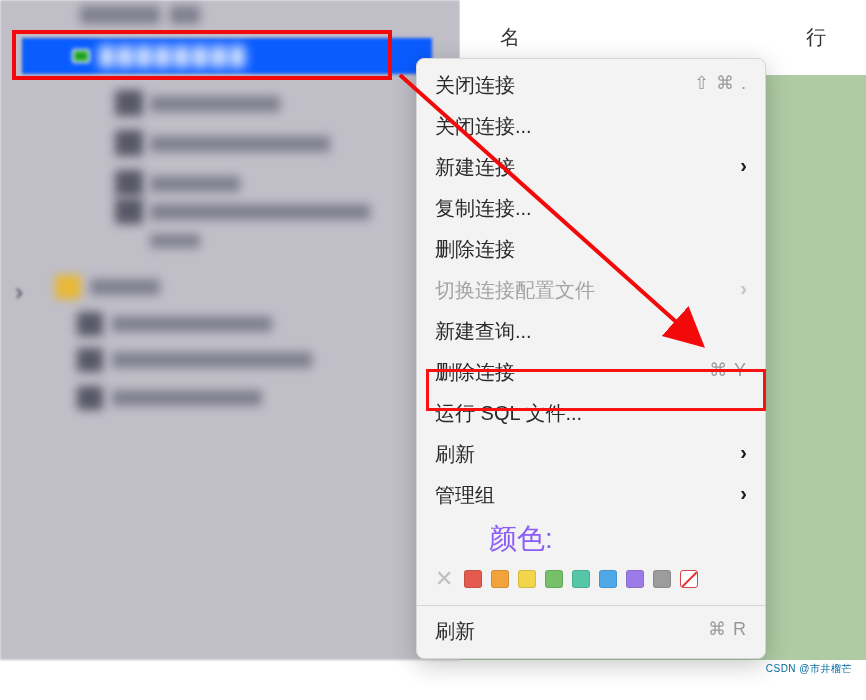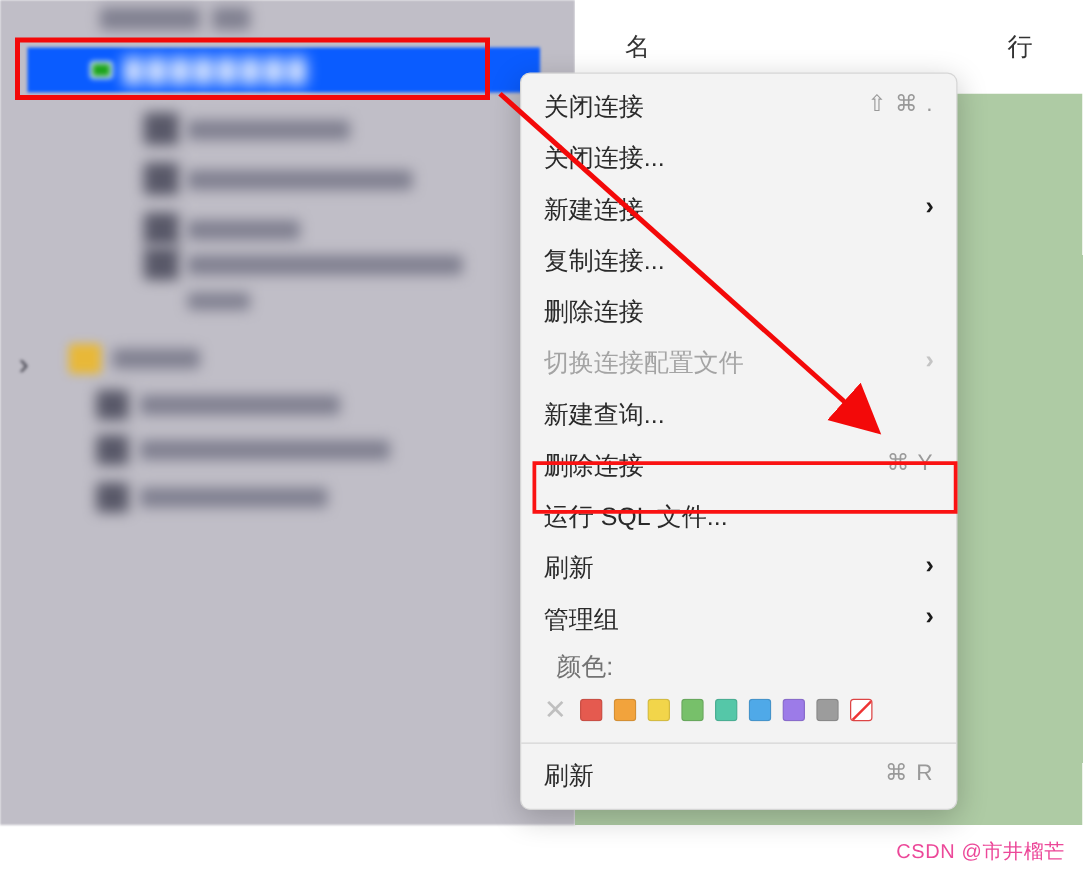--- a/index.html
+++ b/index.html
@@ -166,37 +166,38 @@
     .swatch-slash::after{
       content:"";
       position:absolute;
       left:-4px; top:7px;
       width: 26px; height:2px;
       background:#e33;
       transform: rotate(-45deg);
     }
     .color-label {
       padding: 4px 18px 2px 28px;
-      font-size: 20px;
-      color: #737373;
+      font-size: 28px;
+      color: #8b5cf6;
+      margin-left: 44px;
     }
     .expand-caret {
       position: absolute;
       left: 15px;
       top: 278px;
       color: #3e3e48;
       font-size: 24px;
       filter: blur(1px);
     }
     .watermark {
       position: absolute;
-      bottom: 8px;
+      bottom: 24px;
       right: 14px;
-      font-size: 16px;
-      color: #ec4899;
+      font-size: 10px;
+      color: #0369a1;
       letter-spacing: 0.5px;
       z-index: 50;
     }
   </style>
 </head>
 <body>
 
 <div class="bg">
   <div class="left-panel">
     <div class="blur-item" style="top:6px;left:80px;width:80px;height:18px;"></div>

